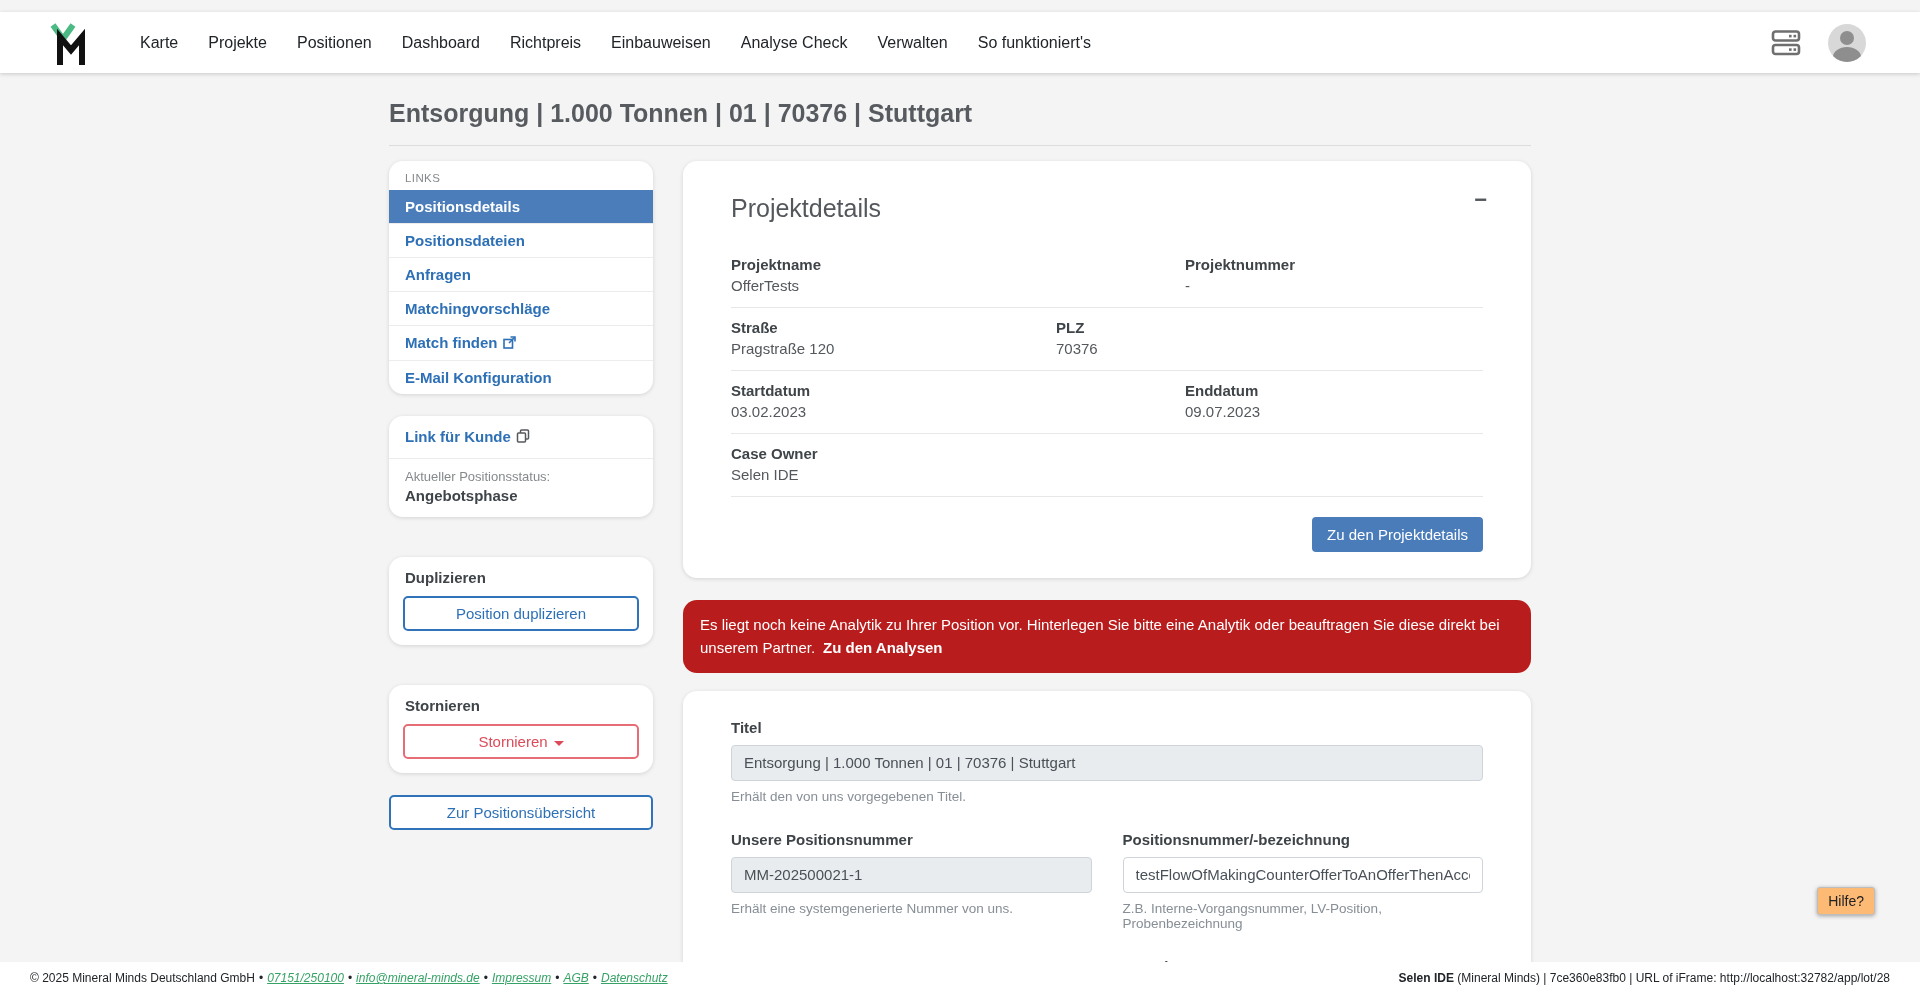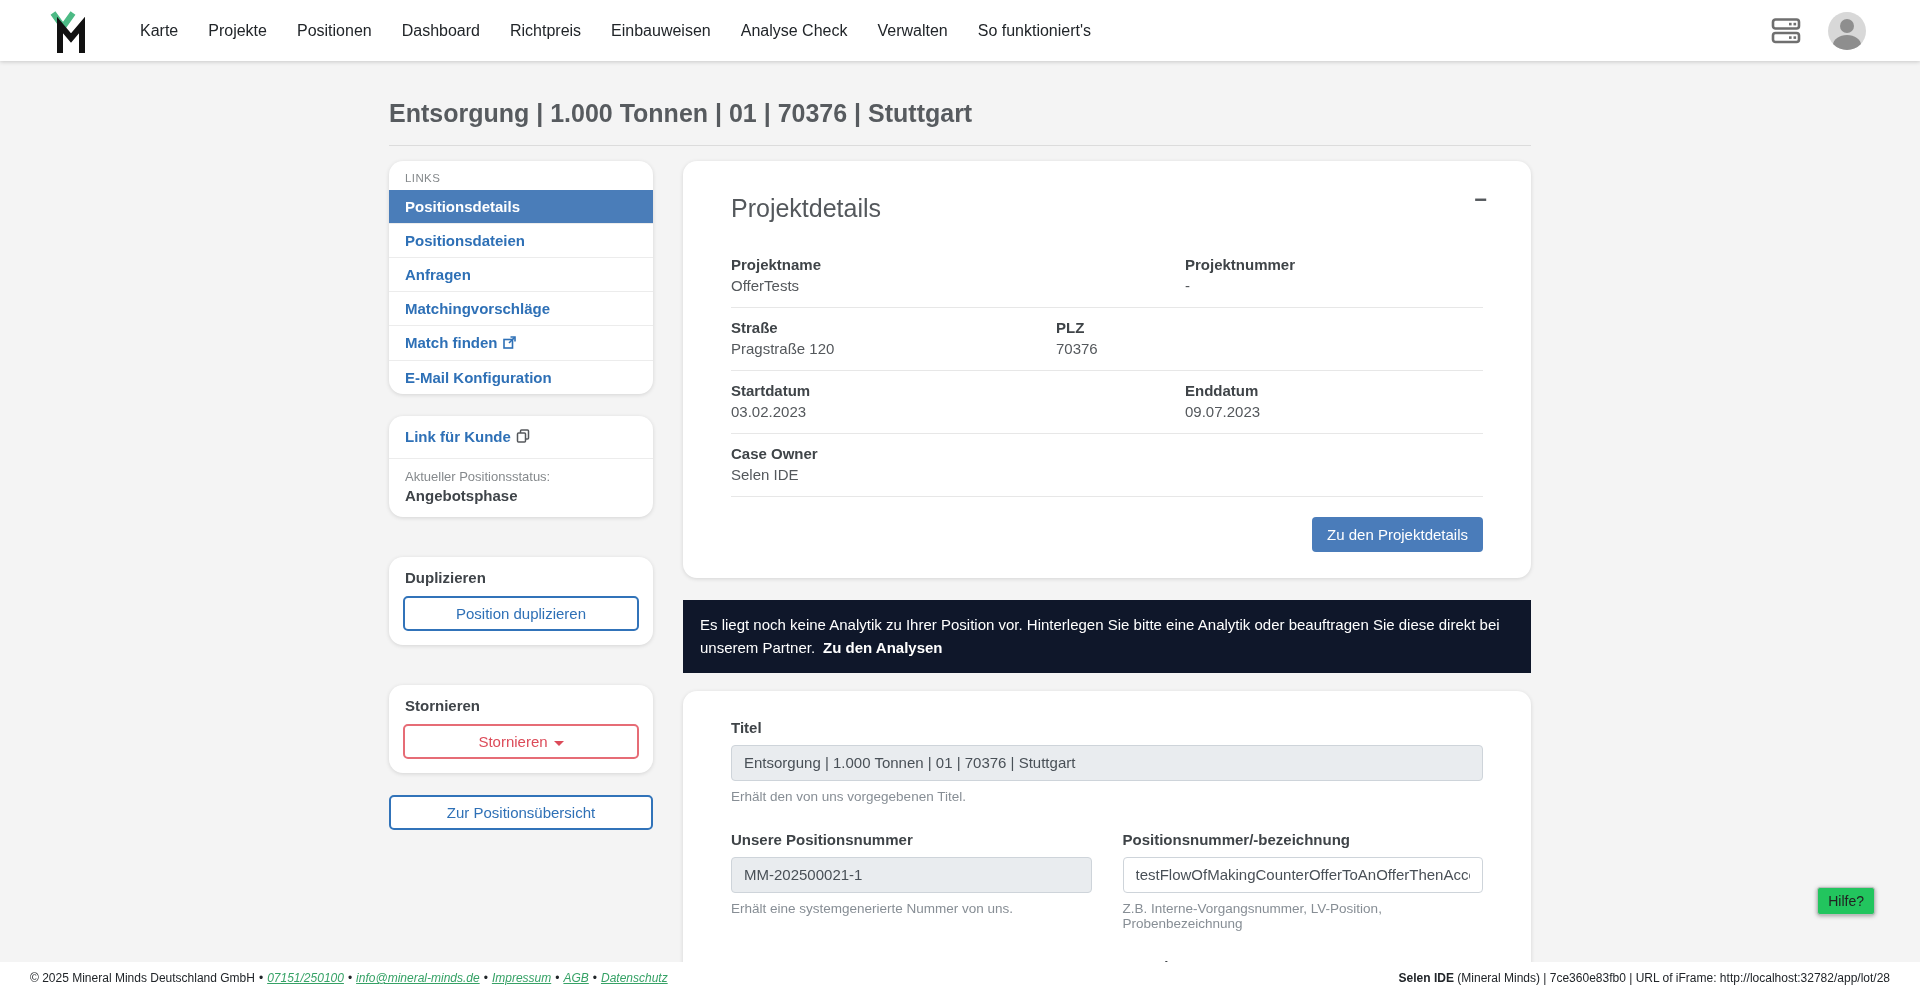--- a/index.html
+++ b/index.html
@@ -1,20 +1,20 @@
 <!DOCTYPE html>
 <html><head>
 <meta charset="utf-8">
 <style>
   * { margin:0; padding:0; box-sizing:border-box; }
   html,body { width:1920px; height:994px; overflow:hidden;
     font-family:"Liberation Sans", sans-serif; background:#f4f4f4; color:#54585c; }
 
   
-  .navbar { position:fixed; top:0; left:0; width:100%; height:61px; background:#fff;
+  .navbar { position:fixed; top:12px; left:0; width:100%; height:61px; background:#fff;
     box-shadow:0 1px 4px rgba(0,0,0,.18); display:flex; align-items:center; z-index:50; padding:0 54px 0 49px; }
   .brand { margin-right:36px; display:flex; align-items:center; }
   .nav-items { display:flex; align-items:center; height:100%; }
   .nav-item { padding:0 15px; font-size:16px; color:#212529; cursor:pointer; line-height:61px; }
   .nav-right { margin-left:auto; display:flex; align-items:center; gap:26px; }
   .avatar { width:38px; height:38px; border-radius:50%; background:#d8d8d8; position:relative; overflow:hidden; cursor:pointer; }
   .avatar .head { position:absolute; top:7px; left:12px; width:14px; height:14px; border-radius:50%; background:#8e8e8e; }
   .avatar .body { position:absolute; top:23px; left:5px; width:28px; height:20px; border-radius:50% 50% 0 0; background:#8e8e8e; }
 
   
@@ -55,39 +55,39 @@
     color:#54585c; cursor:pointer; line-height:1; }
   .pd-rows { margin-top:22px; }
   .pd-row { display:grid; grid-template-columns:325px 129px 1fr; padding:11px 0 13px; border-bottom:1px solid #e7e7e7; }
   .pd-label { font-size:15px; font-weight:700; color:#3f4448; }
   .pd-value { font-size:15px; color:#54585c; margin-top:4px; }
   .pd-btn-row { padding:20px 0 2px; text-align:right; }
   .btn-primary { background:#4a7cba; color:#fff; border:none; border-radius:4px; font-size:15px;
     font-family:inherit; padding:9px 15px; cursor:pointer; }
 
   
-  .banner { background:#0f172a; border-radius:0; color:#fff; font-size:15px; line-height:1.55;
+  .banner { background:#b91c1c; border-radius:14px; color:#fff; font-size:15px; line-height:1.55;
     padding:13px 17px; margin-bottom:18px; }
   .banner-link { font-weight:700; color:#fff; margin-left:8px; cursor:pointer; text-decoration:none; }
 
   
   .form-card { padding:28px 48px 40px; }
   .field-label { font-size:15px; font-weight:600; color:#3e4347; margin-bottom:9px; }
   .req { color:#2e7de0; margin-left:2px; }
   .text-input { width:100%; height:36px; border:1px solid #ced4da; border-radius:4px; background:#fff;
     font-size:15px; color:#495057; padding:0 12px; font-family:inherit; }
   .text-input:disabled { background:#e9ecef; color:#495057; opacity:1; }
   .hint { font-size:13.5px; color:#878e95; margin-top:8px; }
   .form-grid { display:grid; grid-template-columns:1fr 1fr; column-gap:31px; margin-top:27px; }
   .select-wrap { position:relative; }
   .select-box { width:100%; height:36px; border:1px solid #ced4da; border-radius:4px; background:#fff;
     font-size:15px; color:#3e4347; padding:8px 30px 0 12px; cursor:pointer; }
 
   
-  .help-btn { position:fixed; right:45px; bottom:79px; background:#22c55e; border:1px solid #bdbdbd;
+  .help-btn { position:fixed; right:45px; bottom:79px; background:#fdba74; border:1px solid #bdbdbd;
     border-radius:3px; box-shadow:0 1px 4px rgba(0,0,0,.35); font-size:14px; color:#222;
     font-family:inherit; padding:5px 10px; cursor:pointer; z-index:60; }
 
   
   .footer { position:fixed; left:0; bottom:0; width:100%; height:32px; background:#fff;
     display:flex; align-items:center; justify-content:space-between; padding:0 30px;
     font-size:12px; color:#212529; z-index:55; }
   .footer a { color:#36a266; text-decoration:underline; cursor:pointer;font-style:italic; }
   .footer .sep { margin:0 4px; }
   .footer-right b { font-weight:700; }

